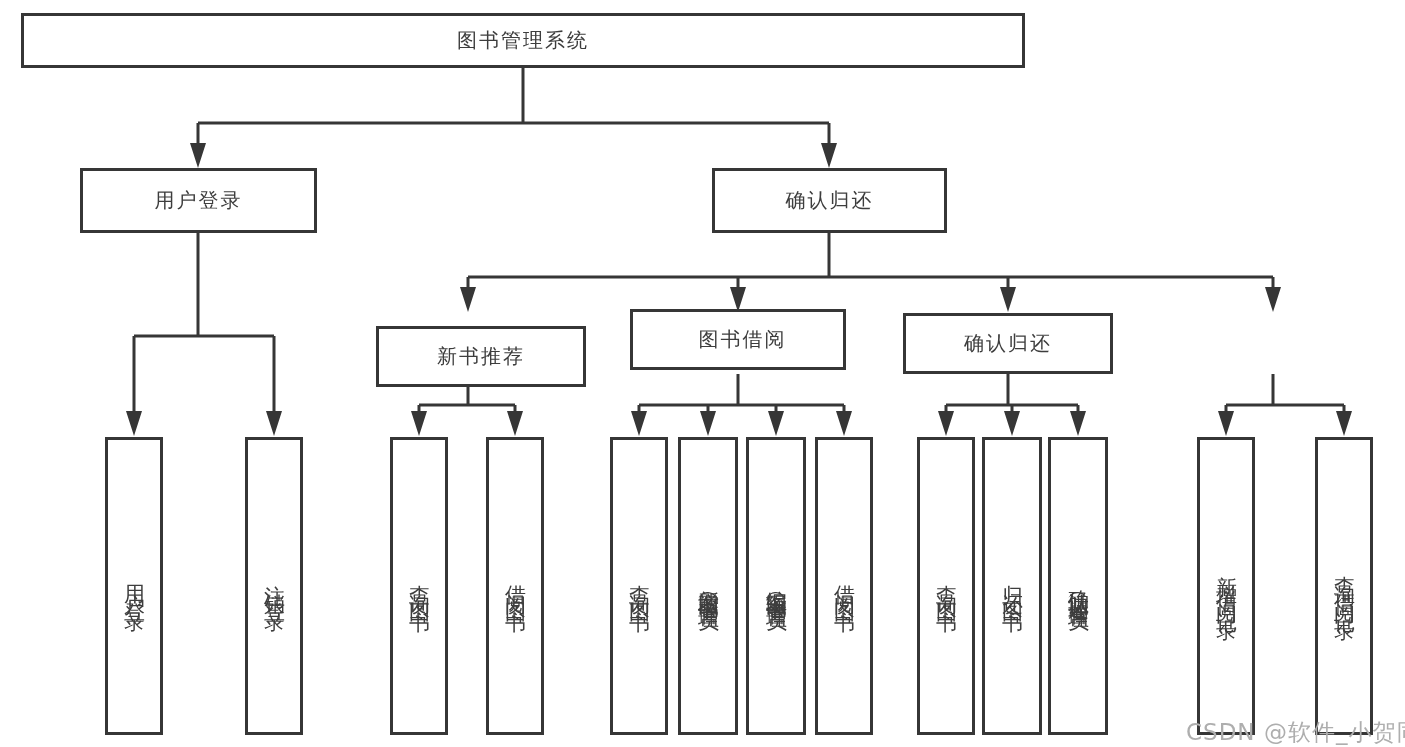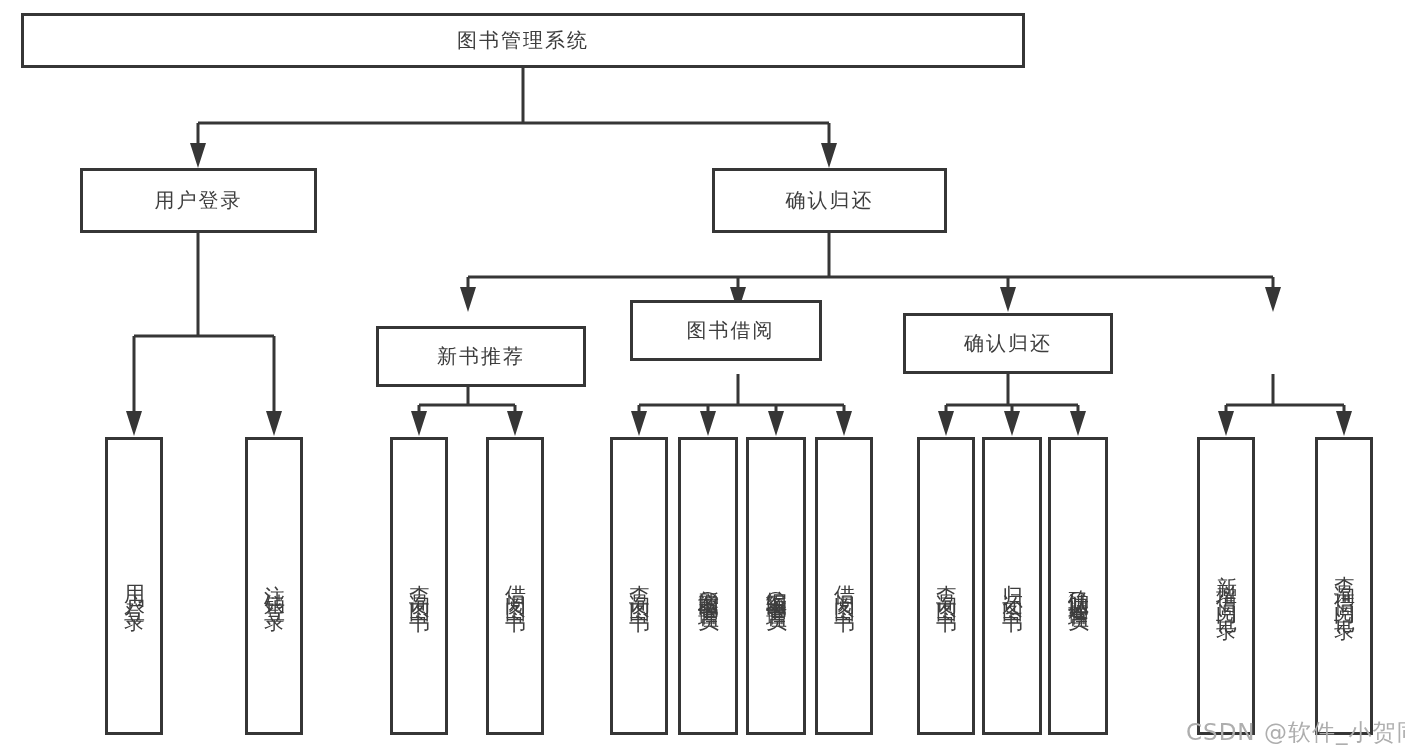--- a/index.html
+++ b/index.html
@@ -90,21 +90,21 @@
   <div class="box hbox" style="left:80px;top:168px;width:237px;height:65px;">
     <span>用户登录</span>
   </div>
   <div class="box hbox" style="left:712px;top:168px;width:235px;height:65px;">
     <span>确认归还</span>
   </div>
 
   <div class="box hbox" style="left:376px;top:313px;width:210px;height:61px;margin-top:13px;">
     <span>新书推荐</span>
   </div>
-  <div class="box hbox" style="left:630px;top:300px;width:192px;height:61px;padding-left:9px;">
+  <div class="box hbox" style="left:630px;top:309px;width:216px;height:61px;padding-left:9px;">
     <span>图书借阅</span>
   </div>
   <div class="box hbox" style="left:903px;top:313px;width:210px;height:61px;">
     <span>确认归还</span>
   </div>
 
   <div class="box vbox" style="left:105px;top:437px;width:58px;height:298px;">
     <span>用户登录</span>
   </div>
   <div class="box vbox" style="left:245px;top:437px;width:58px;height:298px;">

